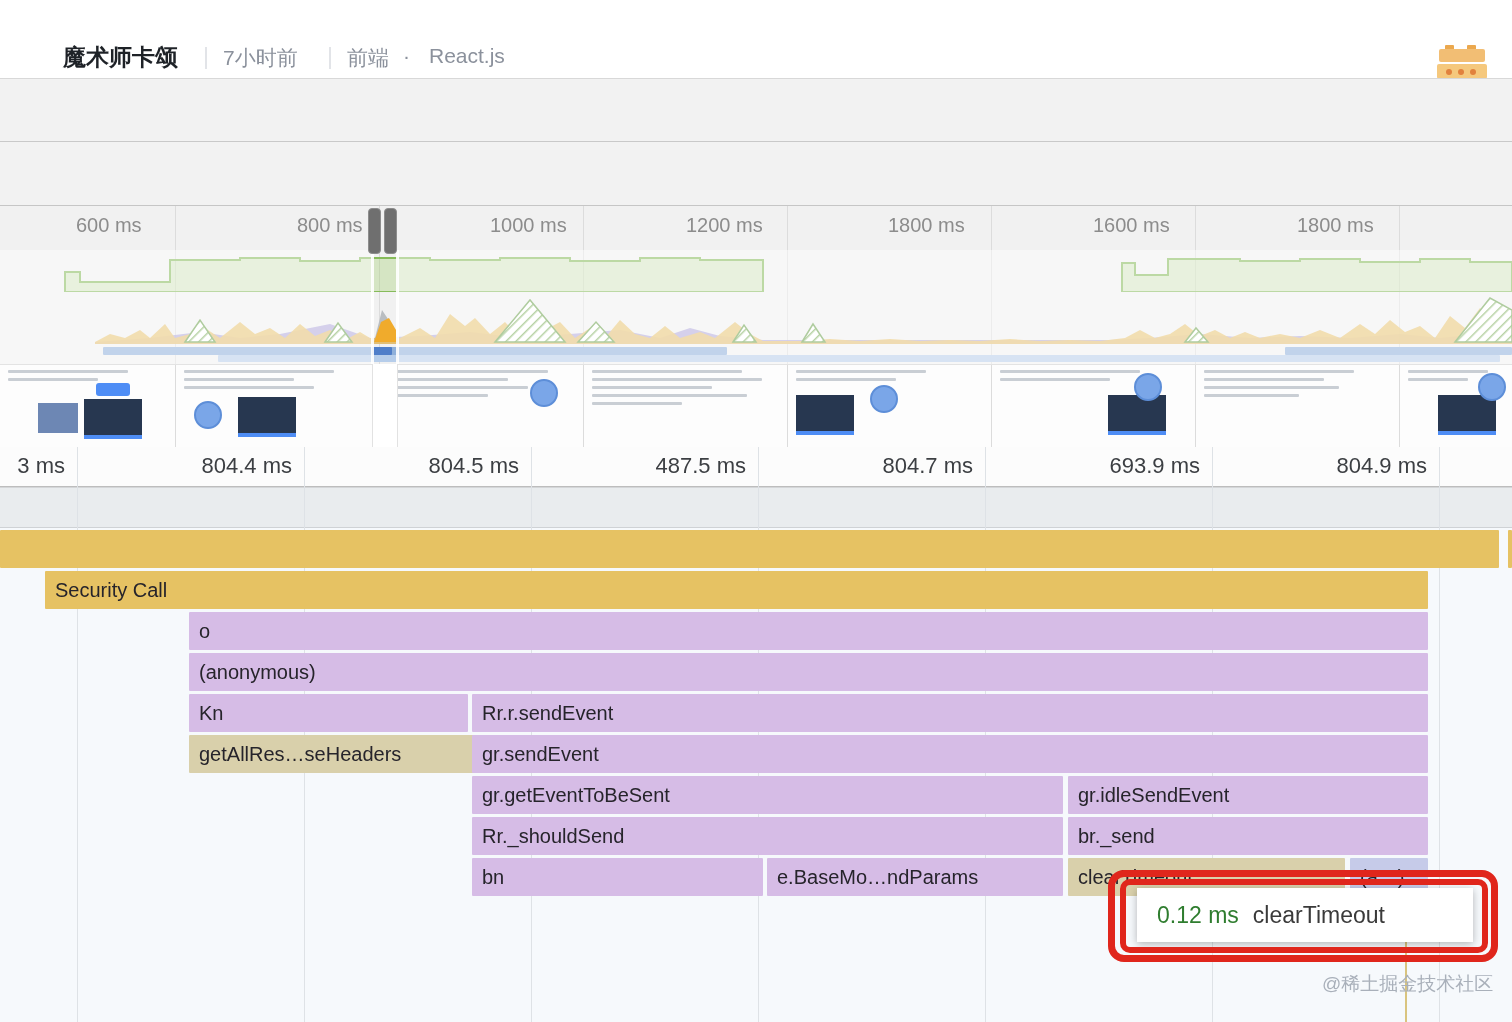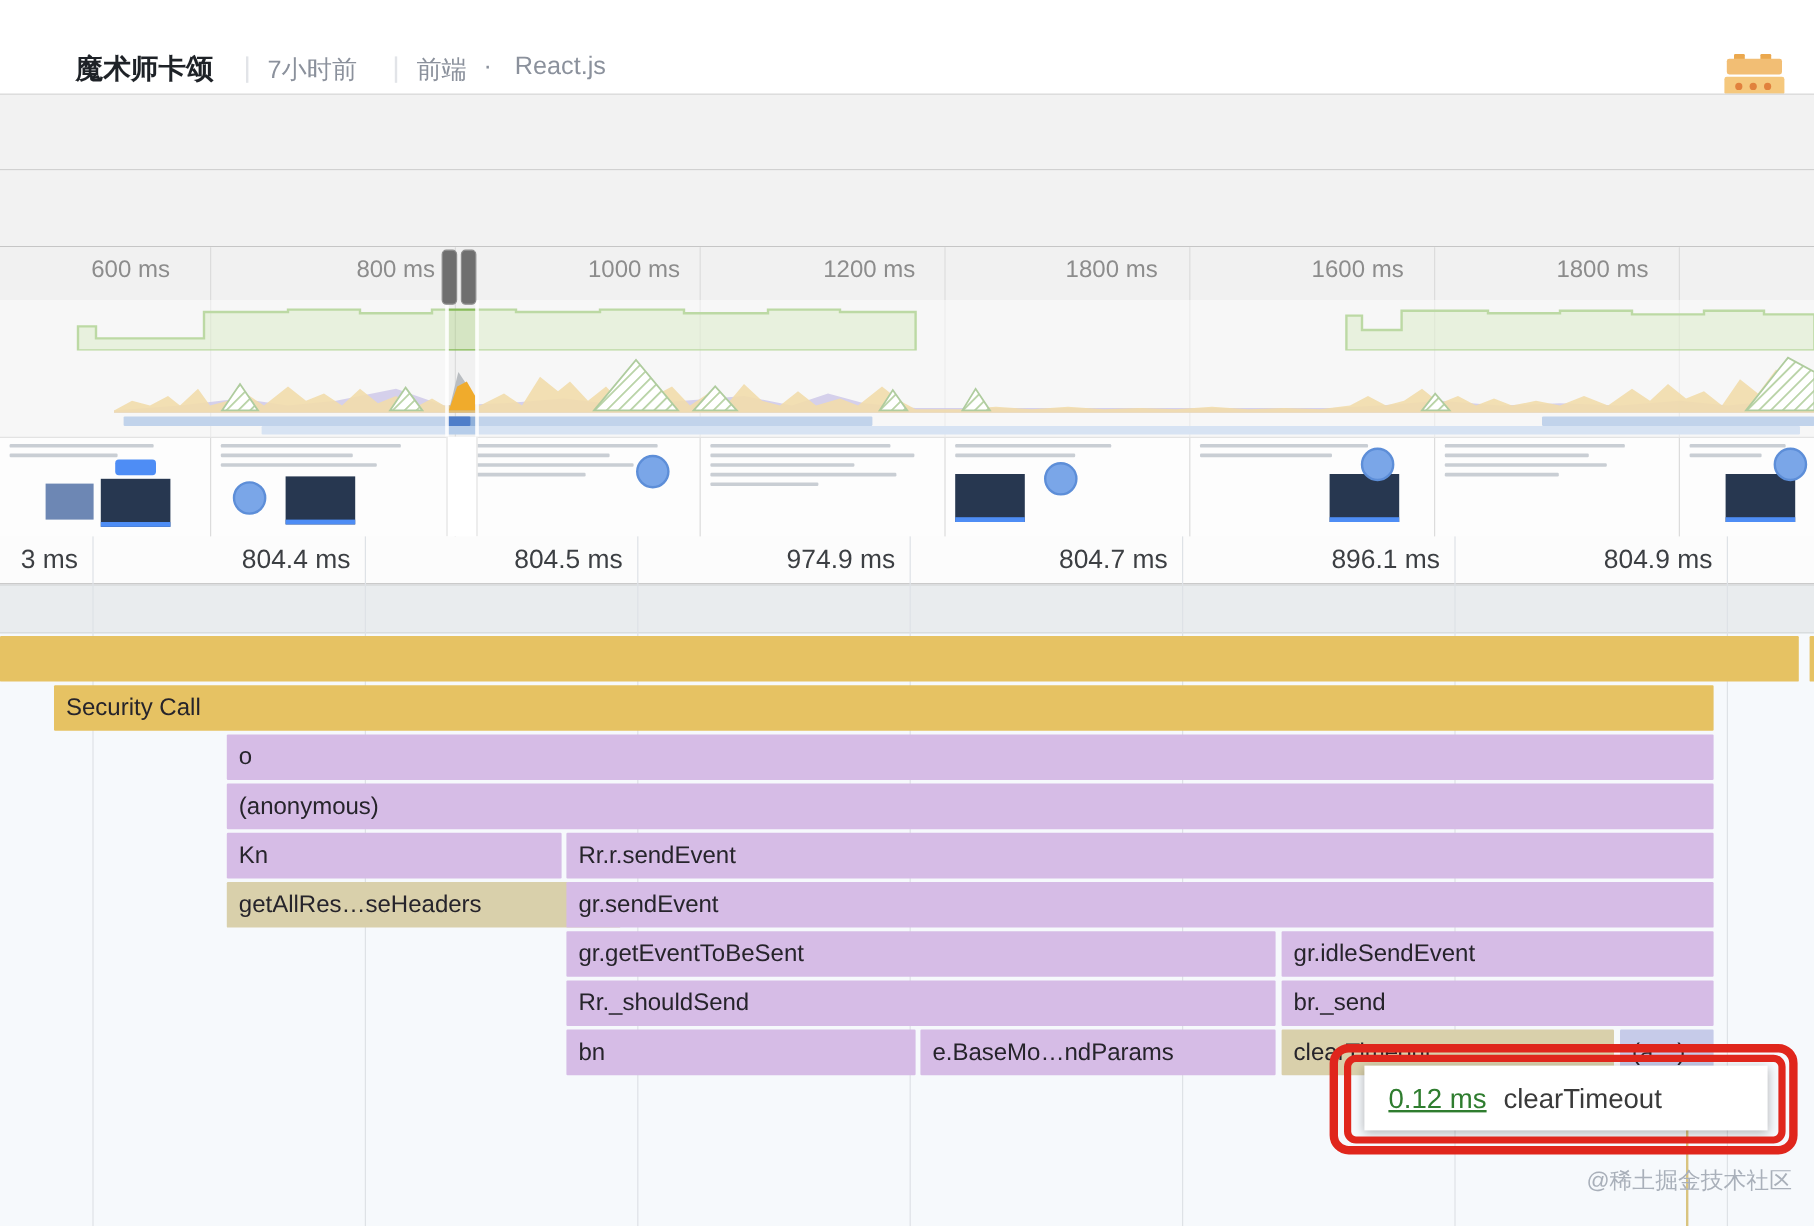--- a/index.html
+++ b/index.html
@@ -67,21 +67,21 @@
   .bar{position:absolute;height:38px;line-height:38px;font-size:20px;color:#26242b;
        padding:0 10px;box-sizing:border-box;white-space:nowrap;overflow:hidden;border-radius:1px;}
   .k-task{background:#e6c263;}
   .k-js{background:#d6bce6;}
   .k-system{background:#d9d0ab;}
   .k-js2{background:#c6cbe9;}
 
   
   #tooltip{left:1137px;top:888px;width:336px;height:54px;background:#fff;
            box-shadow:0 2px 8px rgba(0,0,0,.28);display:flex;align-items:center;z-index:5;}
-  #tooltip .dur{margin-left:20px;font-size:23px;color:#2f7d2f;text-decoration:underline;}
+  #tooltip .dur{margin-left:20px;font-size:23px;color:#2f7d2f;}
   #tooltip .fn{margin-left:14px;font-size:23px;color:#3a3a3a;}
   .red-outer{left:1108px;top:870px;width:390px;height:92px;border:7px solid #e0261c;border-radius:16px;box-sizing:border-box;z-index:6;}
   .red-inner{left:1120px;top:879px;width:368px;height:74px;border:6px solid #e0261c;border-radius:10px;box-sizing:border-box;z-index:6;}
 
   #watermark{left:1322px;top:971px;font-size:19px;color:#a9b0ba;z-index:7;}
 </style>
 </head>
 <body>
 
 <div id="site-header" class="abs">
@@ -252,23 +252,23 @@
   <div id="sel-band-strip" class="abs"></div>
 
   <div class="abs sel-handle" style="left:368px;"></div>
   <div class="abs sel-handle" style="left:384px;"></div>
 </div>
 
 <div id="detail-ruler" class="abs">
   <div class="abs dt-tick" style="right:1447px;">3 ms</div>
   <div class="abs dt-tick" style="right:1220px;">804.4 ms</div>
   <div class="abs dt-tick" style="right:993px;">804.5 ms</div>
-  <div class="abs dt-tick" style="right:766px;">974.9 ms</div>
+  <div class="abs dt-tick" style="right:766px;">487.5 ms</div>
   <div class="abs dt-tick" style="right:539px;text-align:center;">804.7 ms</div>
-  <div class="abs dt-tick" style="right:312px;">896.1 ms</div>
+  <div class="abs dt-tick" style="right:312px;">693.9 ms</div>
   <div class="abs dt-tick" style="right:85px;">804.9 ms</div>
 </div>
 
 <div id="lane-strip" class="abs"></div>
 <div id="flame-area" class="abs"></div>
 
 <div class="abs fl-grid" style="left:77px;"></div>
 <div class="abs fl-grid" style="left:304px;"></div>
 <div class="abs fl-grid" style="left:531px;"></div>
 <div class="abs fl-grid" style="left:758px;"></div>

